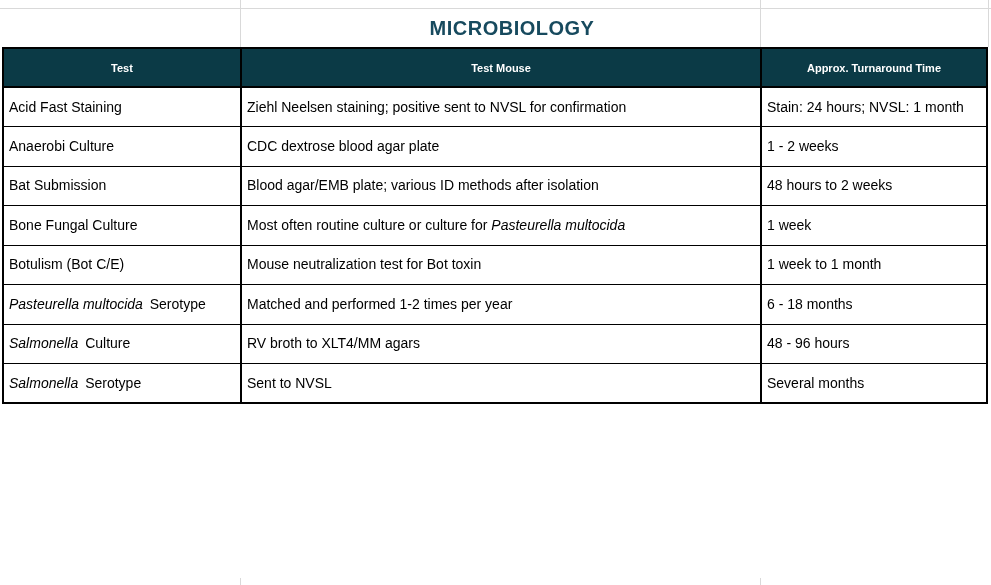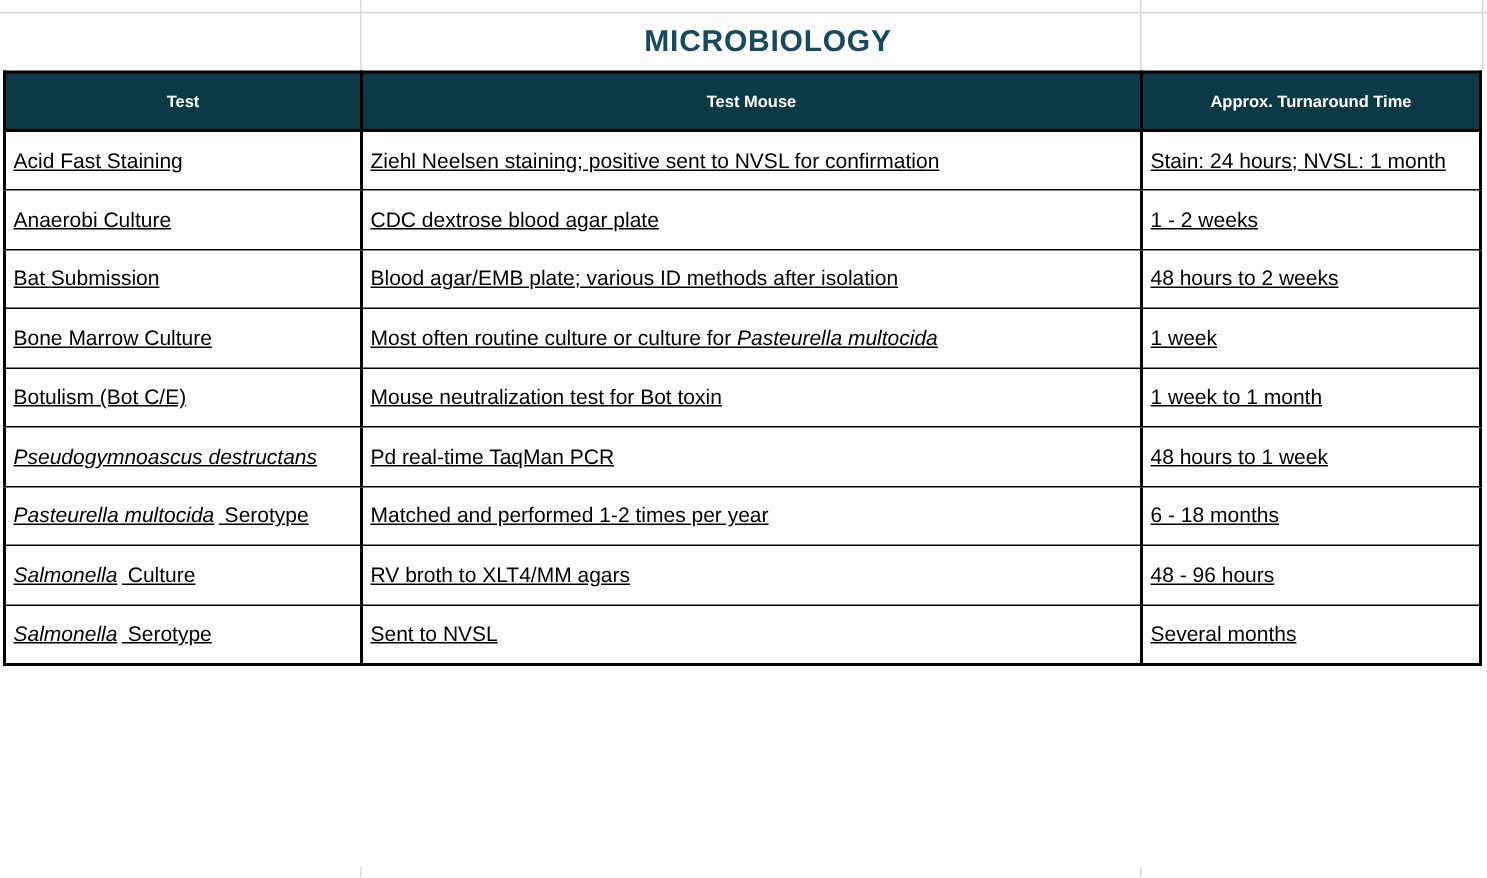--- a/index.html
+++ b/index.html
@@ -51,21 +51,21 @@
     border:2px solid var(--border);
   }
   td{
     height:39.5px;
     background:#ffffff;
     border-top:1px solid var(--border);
     border-bottom:1px solid var(--border);
     border-left:2px solid var(--border);
     border-right:2px solid var(--border);
     padding:1px 4px 2px 5px;
-    vertical-align:middle;text-align:left;text-decoration:underline;
+    vertical-align:middle;text-align:left;
   }
   .it{font-style:italic;margin-right:3px;}
 </style>
 </head>
 <body>
 
 <div class="page">
 
   <div class="gl gl-h-top"></div>
   <div class="gl gl-v-a"></div>
@@ -101,33 +101,28 @@
           <td><span>Anaerobi Culture</span></td>
           <td><span>CDC dextrose blood agar plate</span></td>
           <td>1 - 2 weeks</td>
         </tr>
         <tr>
           <td><span>Bat Submission</span></td>
           <td><span>Blood agar/EMB plate; various ID methods after isolation</span></td>
           <td>48 hours to 2 weeks</td>
         </tr>
         <tr>
-          <td><span>Bone Marrow Culture</span></td>
+          <td><span>Bone Fungal Culture</span></td>
           <td><span>Most often routine culture or culture for </span><span class="it">Pasteurella multocida</span></td>
           <td>1 week</td>
         </tr>
         <tr>
           <td><span>Botulism (Bot C/E)</span></td>
           <td><span>Mouse neutralization test for Bot toxin</span></td>
           <td>1 week to 1 month</td>
-        </tr>
-        <tr>
-          <td><span class="it">Pseudogymnoascus destructans</span></td>
-          <td><span>Pd real-time TaqMan PCR</span></td>
-          <td>48 hours to 1 week</td>
         </tr>
         <tr>
           <td><span class="it">Pasteurella multocida</span><span> Serotype</span></td>
           <td><span>Matched and performed 1-2 times per year</span></td>
           <td>6 - 18 months</td>
         </tr>
         <tr>
           <td><span class="it">Salmonella</span><span> Culture</span></td>
           <td><span>RV broth to XLT4/MM agars</span></td>
           <td>48 - 96 hours</td>

